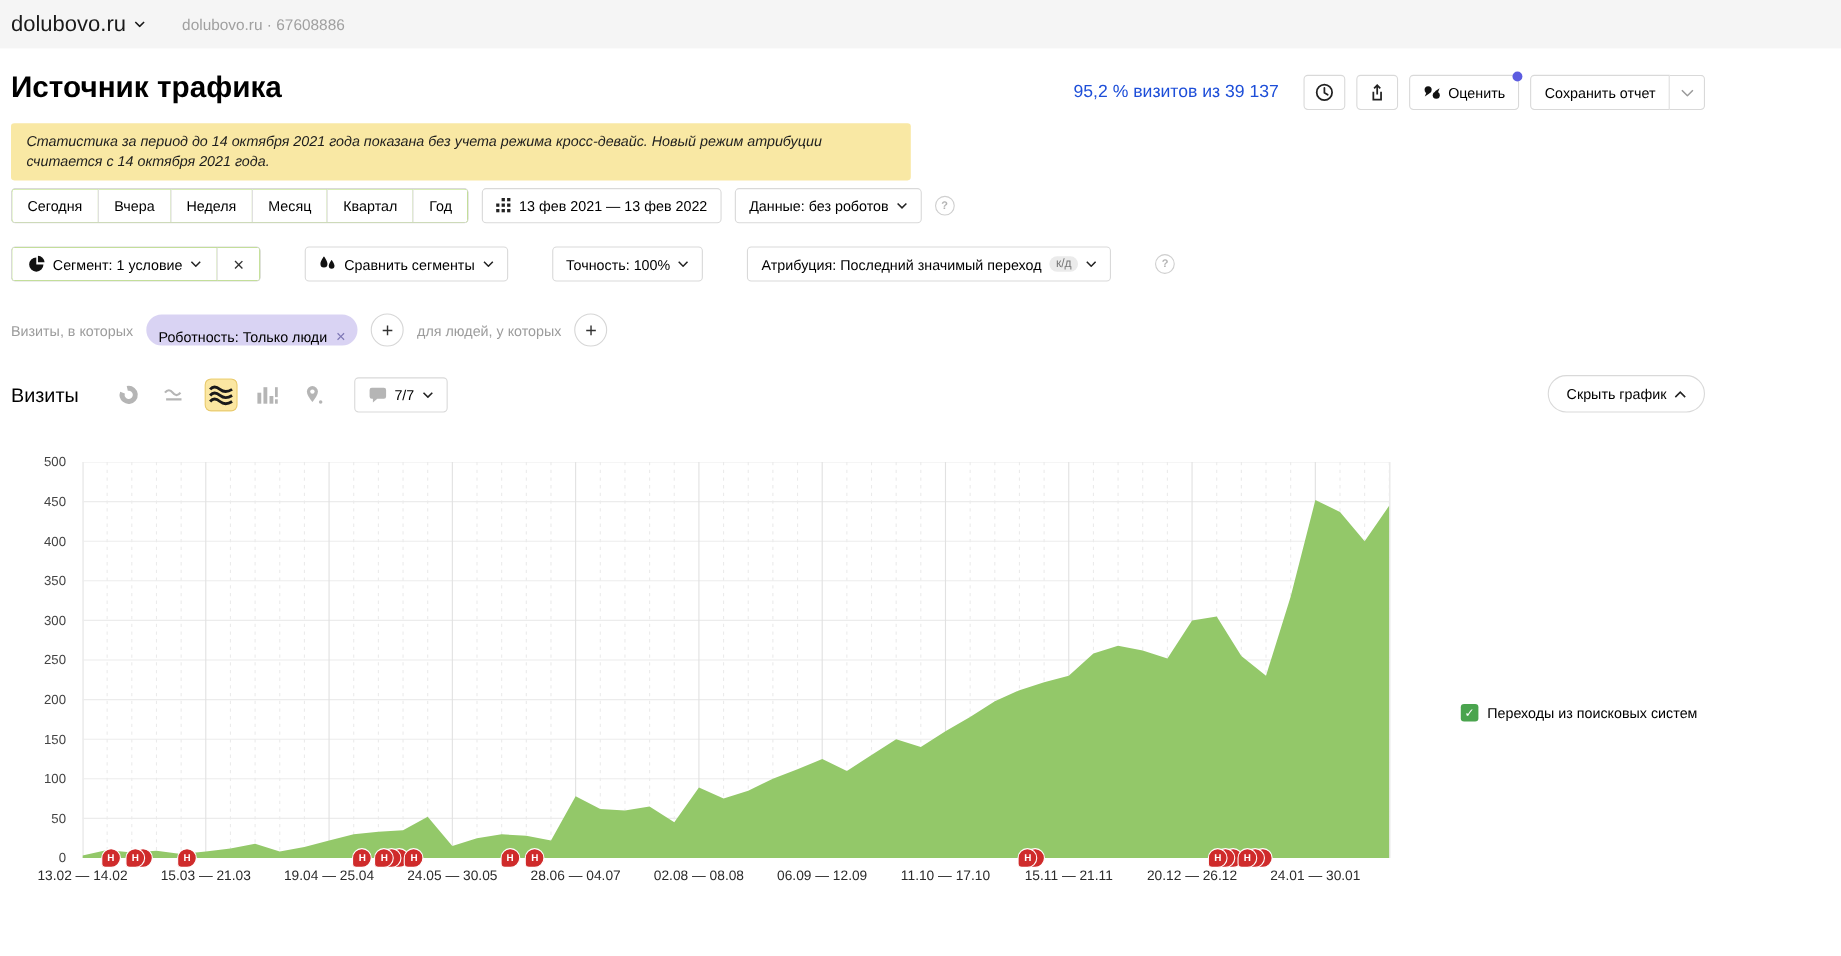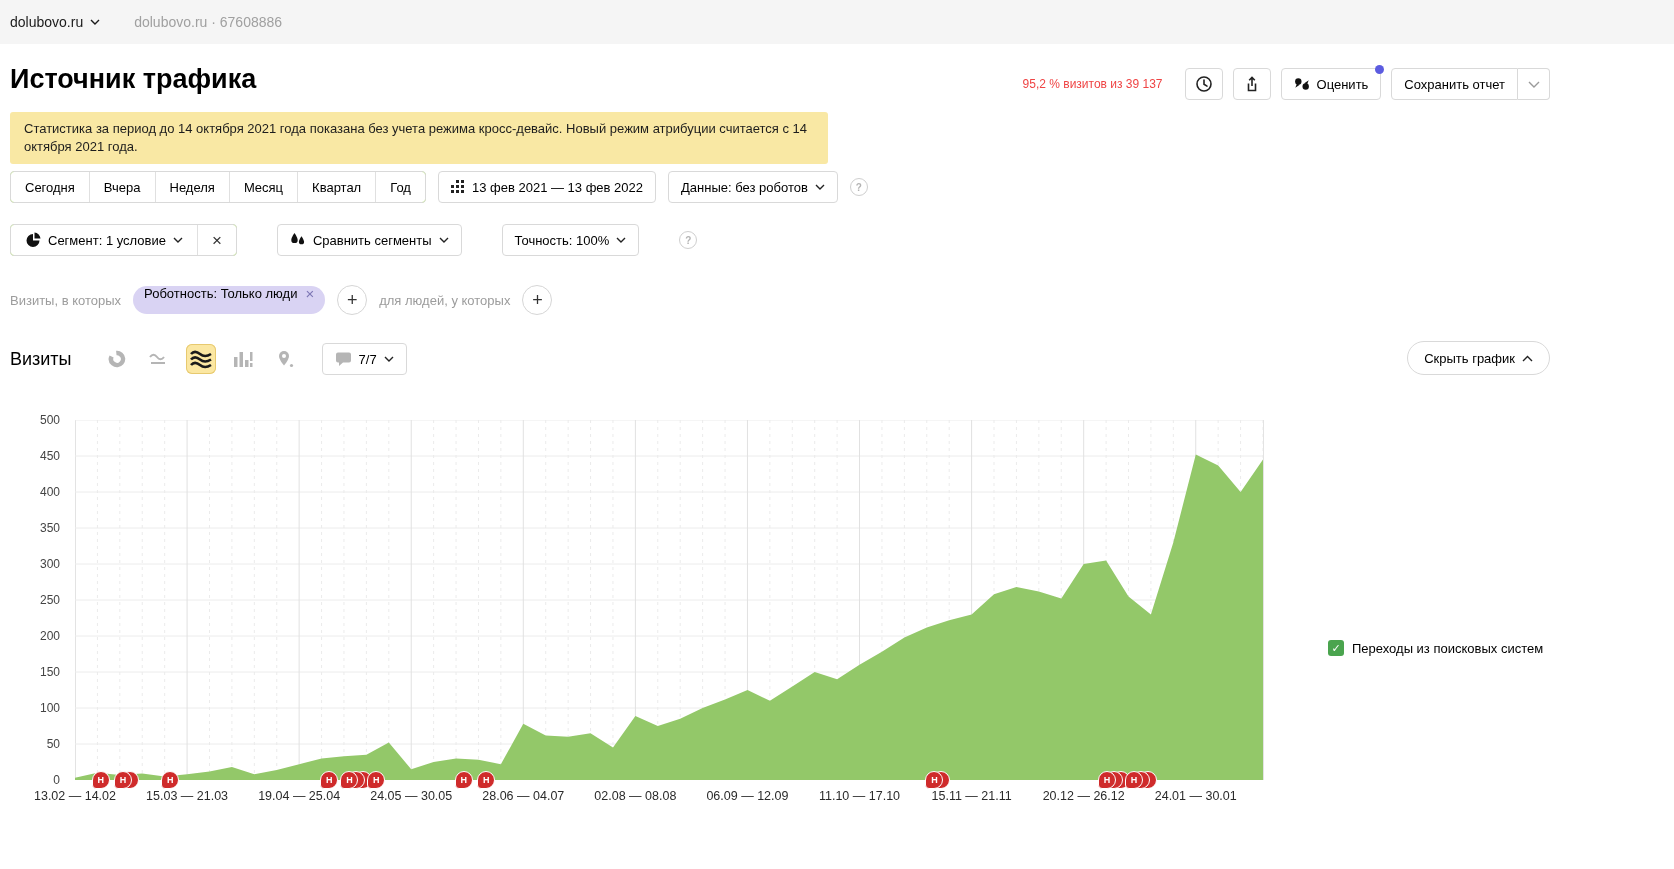--- a/index.html
+++ b/index.html
@@ -1,52 +1,52 @@
 <!DOCTYPE html>
 <html><head>
 <meta charset="utf-8">
 <style>
   html,body{margin:0;padding:0;background:#fff;font-family:"Liberation Sans","DejaVu Sans",sans-serif;color:#000;}
   #page{position:relative;width:1674px;height:869px;overflow:hidden;background:#fff;}
 
   
   .topbar{position:absolute;left:0;top:0;width:100%;height:44px;background:#f5f5f5;display:flex;align-items:center;padding-left:10px;box-sizing:border-box;}
-  .counter-switch{display:inline-flex;align-items:center;gap:7px;font-size:14px;color:#1a1a1a;cursor:pointer;}
+  .counter-switch{display:inline-flex;align-items:center;gap:7px;font-size:20px;color:#1a1a1a;cursor:pointer;}
   .counter-info{margin-left:34px;font-size:14px;color:#a0a0a0;}
 
   
   .page-title{position:absolute;left:10px;top:64px;font-size:27px;font-weight:700;margin:0;}
   .title-right{position:absolute;top:68px;right:124px;display:flex;align-items:center;gap:10px;}
-  .visits-share{font-size:12px;color:#ef4444;margin-right:12px;white-space:nowrap;}
+  .visits-share{font-size:16px;color:#1d4ed8;margin-right:12px;white-space:nowrap;}
   .btn{display:inline-flex;align-items:center;gap:7px;height:32px;padding:0 12px;background:#fff;border:1px solid #d9d9d9;border-radius:4px;font-size:13px;font-family:inherit;color:#000;cursor:pointer;box-sizing:border-box;white-space:nowrap;}
   .icon-btn{width:38px;justify-content:center;padding:0;}
   .rate-btn{position:relative;}
   .notif-dot{position:absolute;top:-4px;right:-4px;width:9px;height:9px;border-radius:50%;background:#5c5ce0;}
   .split{display:inline-flex;}
   .split .btn:first-child{border-radius:4px 0 0 4px;}
   .split .btn:last-child{border-radius:0 4px 4px 0;border-left:none;width:32px;justify-content:center;padding:0;}
 
   
-  .banner{position:absolute;left:10px;top:112px;width:790px;background:#f9e8a4;border-radius:3px;padding:8px 14px;font-size:13px;line-height:18px;color:#1d1d1d;}
+  .banner{position:absolute;left:10px;top:112px;width:790px;background:#f9e8a4;border-radius:3px;padding:8px 14px;font-size:13px;line-height:18px;color:#1d1d1d;font-style:italic;}
 
   
   .frow{position:absolute;left:10px;display:flex;align-items:center;gap:12px;}
   .row1{top:171px;}
   .row2{top:224px;gap:40px;}
   .btn-group{display:inline-flex;border:1px solid #d9d9d9;border-radius:4px;background:#84cc16;overflow:hidden;height:32px;box-sizing:border-box;}
   .btn-group .seg{display:inline-flex;align-items:center;gap:7px;padding:0 14px;font-size:13px;background:#fff;border:none;border-left:1px solid #e0e0e0;font-family:inherit;cursor:pointer;height:100%;box-sizing:border-box;}
   .btn-group .seg:first-child{border-left:none;}
   .help{width:16px;height:16px;border:1.5px solid #cfcfcf;border-radius:50%;display:inline-flex;align-items:center;justify-content:center;font-size:10px;font-weight:bold;color:#b3b3b3;}
   .badge{background:#ebebeb;color:#777;font-size:11px;border-radius:9px;padding:1px 6px;}
   .x-glyph{font-size:17px;color:#333;line-height:1;}
 
   
   .chips{top:285px;}
   .gray-label{font-size:13px;color:#9c9c9c;}
-  .chip{display:inline-flex;align-items:flex-start;gap:8px;height:28px;padding:0 11px;background:#d9d3f3;border-radius:14px;font-size:13px;cursor:pointer;}
+  .chip{display:inline-flex;align-items:flex-end;gap:8px;height:28px;padding:0 11px;background:#d9d3f3;border-radius:14px;font-size:13px;cursor:pointer;}
   .chip .x-glyph{color:#7d76b5;font-size:15px;}
   .plus-btn{width:30px;height:30px;border-radius:50%;border:1px solid #d6d6d6;background:#fff;font-size:18px;color:#333;display:inline-flex;align-items:center;justify-content:center;cursor:pointer;padding:0;line-height:1;}
 
   
   .visits-row{top:343px;}
   .visits-title{font-size:18px;margin-right:18px;}
   .ct-btn{width:30px;height:30px;border:none;background:transparent;border-radius:6px;display:inline-flex;align-items:center;justify-content:center;cursor:pointer;padding:0;}
   .ct-btn.selected{background:#fbe7a2;box-shadow:0 0 0 1px #e7c96f inset;}
   .goals-btn{margin-left:10px;}
   .hide-chart{position:absolute;right:124px;top:341px;height:34px;border-radius:17px;padding:0 16px;}
@@ -167,20 +167,27 @@
           <path d="M4.5 0C4.5 0 1.3 4.6 1.3 6.9a3.2 3.2 0 0 0 6.4 0C7.7 4.6 4.5 0 4.5 0z"></path>
           <path d="M11.5 3.2c0 0-2.6 3.7-2.6 5.5a2.6 2.6 0 0 0 5.2 0c0-1.8-2.6-5.5-2.6-5.5z"></path>
         </svg>
       <span>Сравнить сегменты</span>
       <svg class="ic" width="10" height="6" viewBox="0 0 10 6">
           <path d="M1 1l4 4 4-4" stroke="#222" stroke-width="1.4" fill="none"></path>
         </svg>
     </button>
     <button class="btn">
       <span>Точность: 100%</span>
+      <svg class="ic" width="10" height="6" viewBox="0 0 10 6">
+          <path d="M1 1l4 4 4-4" stroke="#222" stroke-width="1.4" fill="none"></path>
+        </svg>
+    </button>
+    <button class="btn">
+      <span>Атрибуция: Последний значимый переход</span>
+      <span class="badge">к/д</span>
       <svg class="ic" width="10" height="6" viewBox="0 0 10 6">
           <path d="M1 1l4 4 4-4" stroke="#222" stroke-width="1.4" fill="none"></path>
         </svg>
     </button>
     <span class="help">?</span>
   </div>
 
   <div class="frow chips">
     <span class="gray-label">Визиты, в которых</span>
     <div class="chip">

